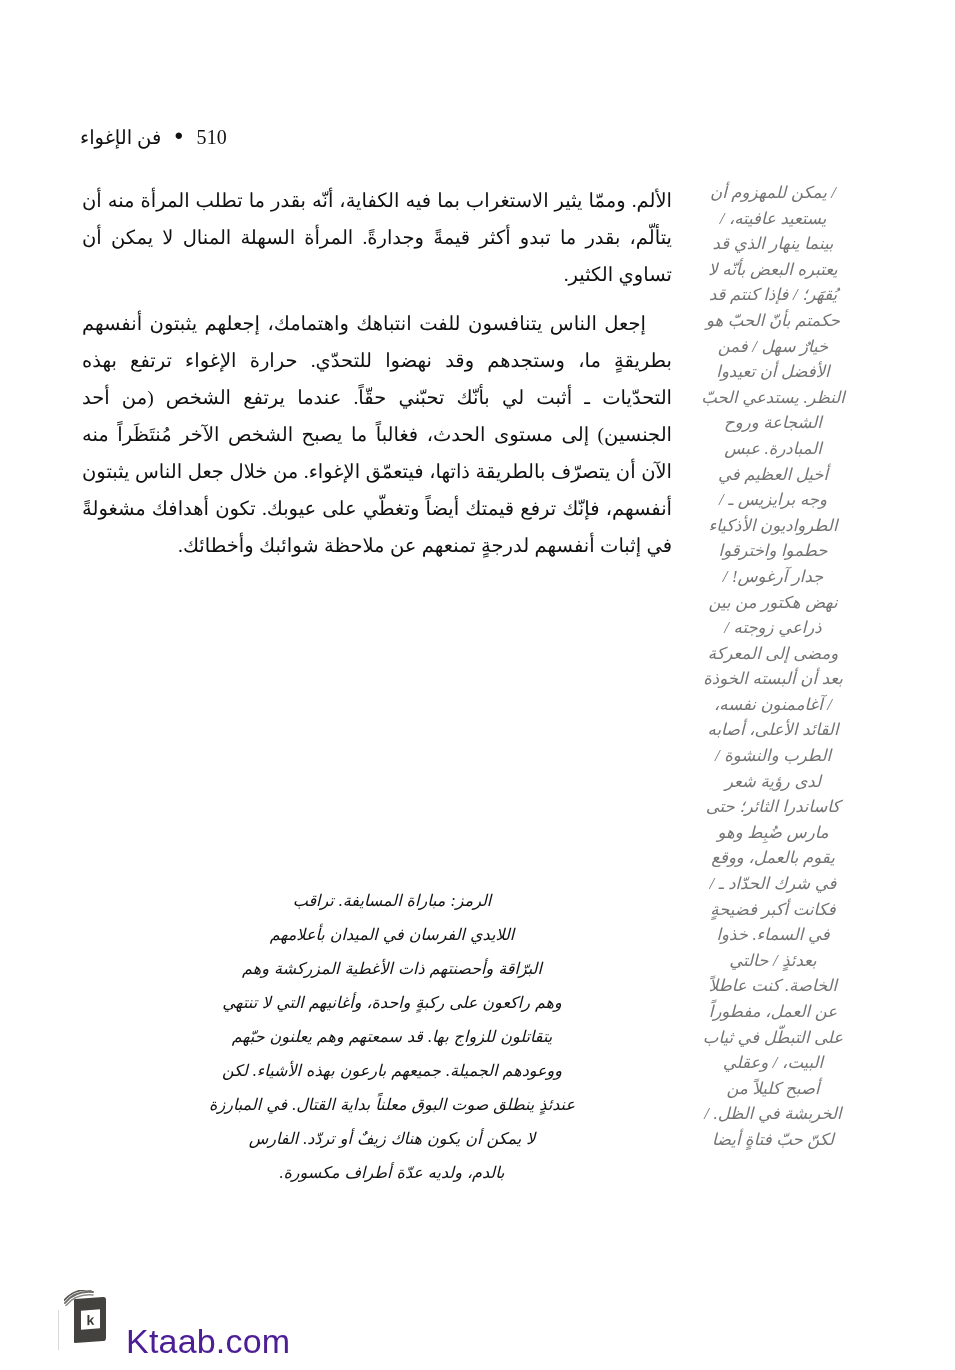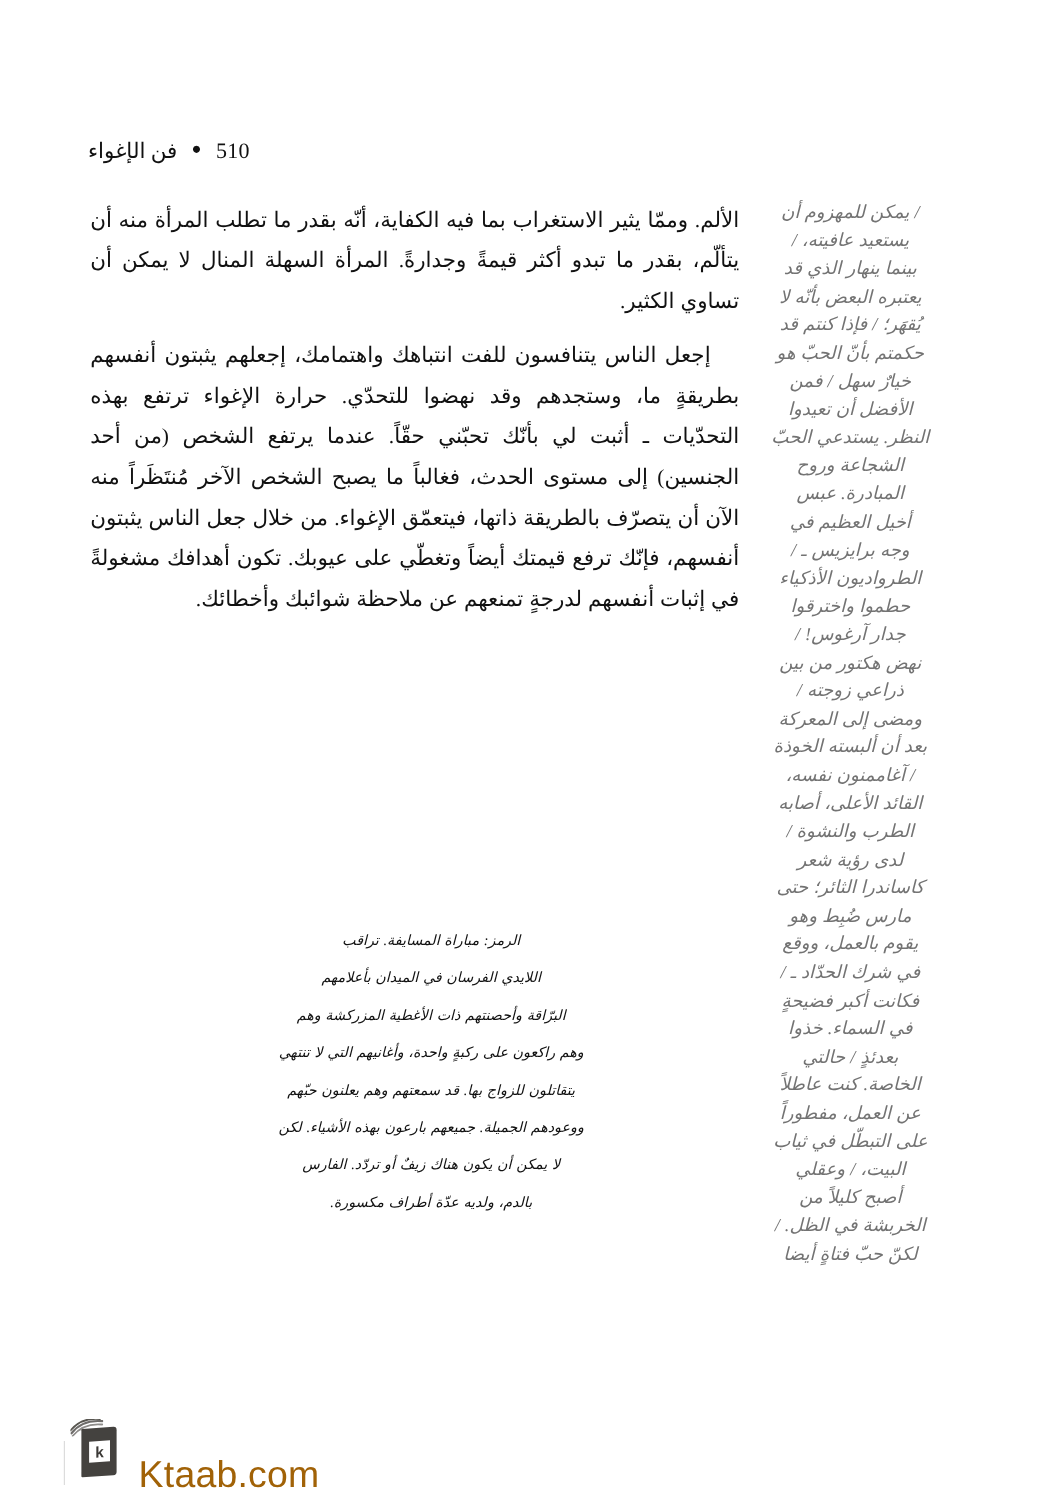--- a/index.html
+++ b/index.html
@@ -75,27 +75,27 @@
     text-justify: inter-word;
     word-spacing: 0.5px;
   }
   .body-par.indent {
     text-indent: 26px;
   }
 
   
   .quote-block {
     position: absolute;
-    top: 838px;
+    top: 884px;
     right: 283px;
     width: 560px;
     direction: rtl;
     text-align: center;
     font-style: italic;
-    font-size: 13px;
+    font-size: 16px;
     line-height: 34px;
   }
   .quote-block p {
     margin: 0;
     font-style: italic;
     text-align: center;
     word-spacing: 1px;
   }
 
   
@@ -166,21 +166,21 @@
   .wm-pages {
     position: absolute;
     left: 2px;
     top: 2px;
     width: 30px;
     height: 16px;
   }
   .wm-text {
     font-family: "Liberation Sans", "DejaVu Sans", sans-serif;
     font-size: 34px;
-    color: #a16207;
+    color: #4c1d95;
     letter-spacing: 0.2px;
     line-height: 1;
     margin-top: 48px;
   }
   .wm-spine {
     position: absolute;
     left: 58px;
     bottom: 20px;
     width: 1px;
     height: 40px;
@@ -205,20 +205,21 @@
     <p class="body-par indent">إجعل الناس يتنافسون للفت انتباهك واهتمامك، إجعلهم يثبتون أنفسهم بطريقةٍ ما، وستجدهم وقد نهضوا للتحدّي. حرارة الإغواء ترتفع بهذه التحدّيات ـ أثبت لي بأنّك تحبّني حقّاً. عندما يرتفع الشخص (من أحد الجنسين) إلى مستوى الحدث، فغالباً ما يصبح الشخص الآخر مُنتَظَراً منه الآن أن يتصرّف بالطريقة ذاتها، فيتعمّق الإغواء. من خلال جعل الناس يثبتون أنفسهم، فإنّك ترفع قيمتك أيضاً وتغطّي على عيوبك. تكون أهدافك مشغولةً في إثبات أنفسهم لدرجةٍ تمنعهم عن ملاحظة شوائبك وأخطائك.</p>
   </div>
 
   <div class="quote-block">
     <p>الرمز: مباراة المسايفة. تراقب</p>
     <p>اللايدي الفرسان في الميدان بأعلامهم</p>
     <p>البرّاقة وأحصنتهم ذات الأغطية المزركشة وهم</p>
     <p>وهم راكعون على ركبةٍ واحدة، وأغانيهم التي لا تنتهي</p>
     <p>يتقاتلون للزواج بها. قد سمعتهم وهم يعلنون حبّهم</p>
     <p>ووعودهم الجميلة. جميعهم بارعون بهذه الأشياء. لكن</p>
+    <p>عندئذٍ ينطلق صوت البوق معلناً بداية القتال. في المبارزة</p>
     <p>لا يمكن أن يكون هناك زيفٌ أو تردّد. الفارس</p>
     <p>بالدم، ولديه عدّة أطراف مكسورة.</p>
   </div>
 
   <div class="margin-column">
     <p>/ يمكن للمهزوم أن</p>
     <p>يستعيد عافيته، /</p>
     <p>بينما ينهار الذي قد</p>
     <p>يعتبره البعض بأنّه لا</p>
     <p>يُقهَر؛ / فإذا كنتم قد</p>

